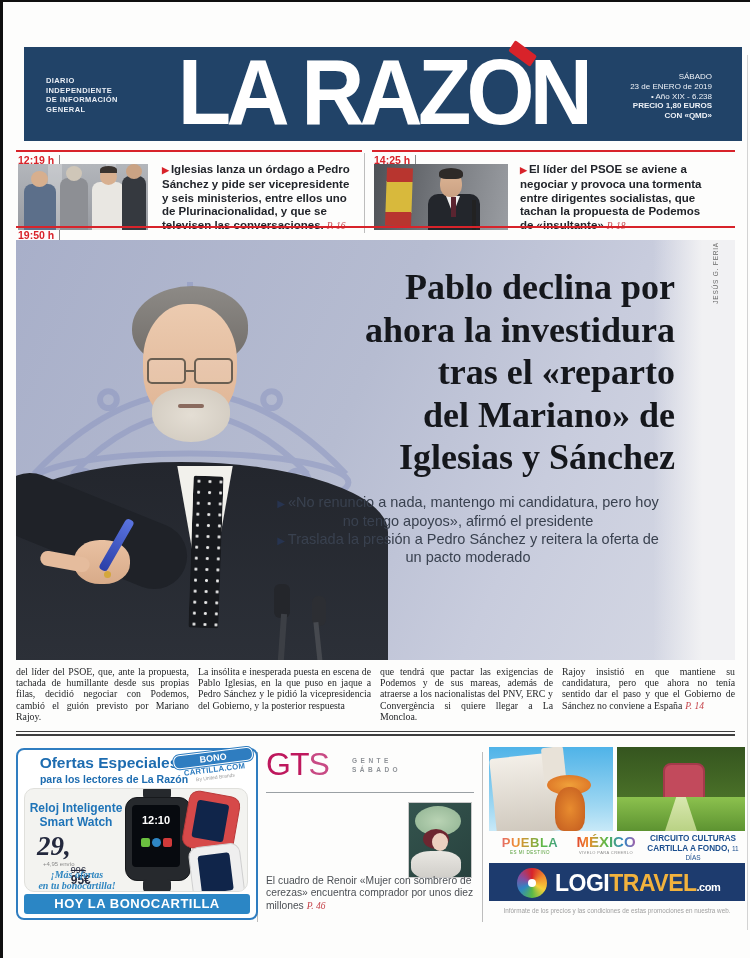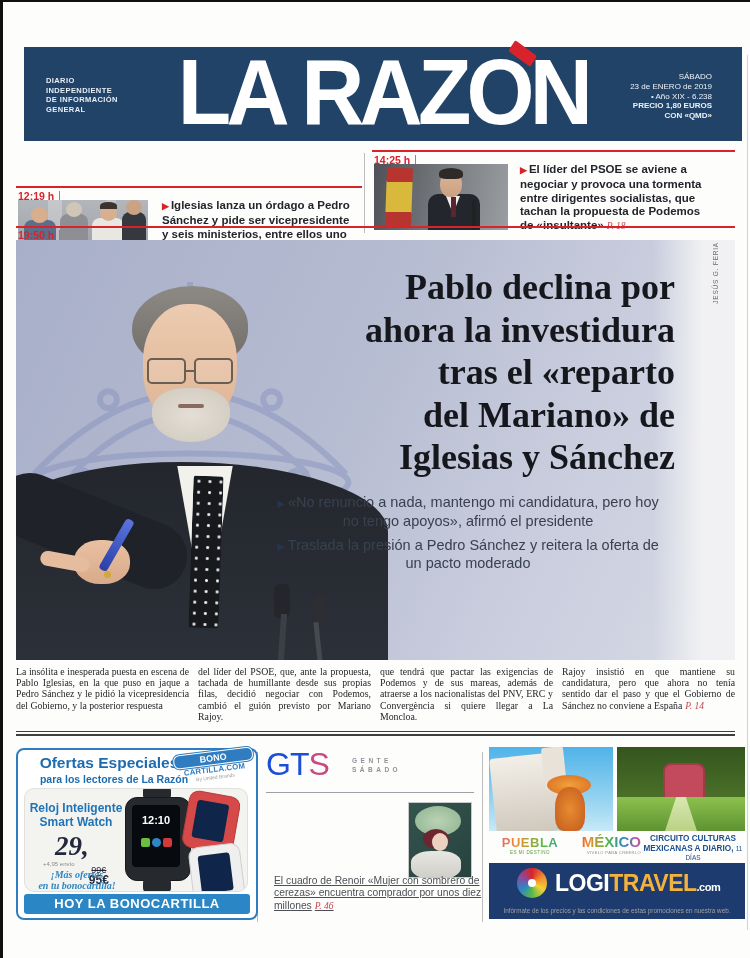--- a/index.html
+++ b/index.html
@@ -19,21 +19,21 @@
   #mast-title{left:0;right:0;top:0;height:94px;text-align:center;color:#fff;font-weight:bold;
               font-size:92px;line-height:90px;letter-spacing:-5px;transform:scaleX(.95);white-space:nowrap;}
   .o-wrap{position:relative;display:inline-block;}
   .o-accent{position:absolute;top:0px;right:-7px;width:28px;height:13px;background:#d8232a;
             transform:rotate(35deg);border-radius:2px;}
   #mast-date{right:30px;top:25px;text-align:right;font-size:8px;line-height:9.8px;color:#edf1f7;}
   .md-b{font-weight:bold;}
 
   
   .strip{top:150px;height:86px;}
-  #stripL{left:16px;width:346px;margin-top:36px;}
+  #stripL{left:16px;width:346px;}
   #stripR{left:372px;width:363px;}
   .strip-rule{left:0;top:0;width:100%;height:2px;background:#d8232a;}
   .strip-time{left:2px;top:4px;font-size:10.5px;font-weight:bold;color:#d8232a;}
   .tick{display:inline-block;width:1px;height:11px;background:#8a8a8a;margin-left:5px;vertical-align:-2px;}
   .strip-photo{left:2px;top:14px;width:130px;height:66px;overflow:hidden;}
   #stripR .strip-photo{width:134px;}
   .strip-text{top:13px;font-size:11.5px;font-weight:bold;color:#22252b;line-height:13.8px;}
   #stripL .strip-text{left:146px;width:188px;}
   #stripR .strip-text{left:148px;width:182px;}
   .bullet{color:#d8232a;font-size:9px;margin-right:2px;}
@@ -102,21 +102,21 @@
   #bono{left:16px;top:748px;width:238px;height:168px;border:2px solid #2f7dc0;border-radius:8px;background:#fff;}
   #bc-title{left:0;top:4px;width:182px;text-align:center;color:#1d6cb0;font-weight:bold;font-size:15.5px;}
   #bc-sub{left:0;top:23px;width:192px;text-align:center;color:#1d6cb0;font-weight:bold;font-size:10.5px;}
   #bc-badge{right:2px;top:1px;width:80px;transform:rotate(-7deg);text-align:center;}
   .badge-top{display:block;background:#2f7dc0;color:#fff;font-weight:bold;font-size:9px;padding:1px 2px;
              border-radius:6px;border:1.5px solid #fff;box-shadow:0 0 0 1px #2f7dc0;}
   .badge-bot{display:block;color:#2f7dc0;font-weight:bold;font-size:7.8px;letter-spacing:.2px;}
   .badge-sub{display:block;color:#9a9a9a;font-size:5px;}
   #bc-panel{left:6px;top:38px;width:222px;height:102px;background:#f3f3f0;border:1px solid #e0e0dc;border-radius:10px;overflow:hidden;}
   #bc-product{left:2px;top:12px;width:98px;text-align:center;color:#1f74b8;font-weight:bold;font-size:12px;line-height:14px;}
-  #bc-price{left:12px;top:42px;width:90px;text-align:center;}
+  #bc-price{left:12px;top:42px;width:90px;}
   .price-int{font-size:27px;font-weight:bold;font-style:italic;color:#23283d;font-family:"Liberation Serif",serif;}
   .price-stack{display:inline-block;vertical-align:top;margin-top:2px;line-height:10px;}
   .price-old{display:block;font-size:9px;color:#23283d;text-decoration:line-through;margin-top:32px;}
   .price-dec{display:block;font-size:12px;font-weight:bold;color:#23283d;}
   #bc-ship{left:18px;top:72px;font-size:6px;color:#8a8a8a;}
   #bc-offers{left:0;top:80px;width:104px;text-align:center;color:#2f86c0;font-style:italic;font-weight:bold;
              font-size:10px;line-height:11px;font-family:"Liberation Serif",serif;}
   
   #watchK{left:100px;top:-2px;width:64px;height:106px;}
   .strapK1{left:18px;top:0;width:28px;height:12px;background:#26292d;border-radius:4px;}
@@ -131,31 +131,31 @@
   .bodyR{left:0;top:0;width:50px;height:56px;background:#d64949;border:1px solid #b93b3b;border-radius:10px;}
   .screenS{left:9px;top:9px;width:32px;height:38px;background:#10254a;border-radius:3px;}
   #watchW{left:166px;top:56px;width:50px;height:62px;transform:rotate(-7deg);}
   .bodyW{left:0;top:0;width:50px;height:58px;background:#efefef;border:1px solid #cfcfcf;border-radius:10px;}
   #bc-bar{left:6px;top:144px;width:226px;height:20px;background:#2b86c5;border-radius:3px;color:#fff;
           font-weight:bold;font-size:13px;text-align:center;line-height:20px;letter-spacing:.5px;}
 
   
   #gts{left:266px;top:748px;width:208px;height:182px;}
   #gts-logo{left:0;top:0;font-size:32px;line-height:32px;letter-spacing:-1px;}
-  .gts-gt{color:#1d4ed8;} .gts-s{color:#c84a84;}
+  .gts-gt{color:#be185d;} .gts-s{color:#c84a84;}
   #gts-tags{left:86px;top:8px;font-size:6.5px;letter-spacing:3.5px;color:#8e9297;line-height:9px;font-weight:bold;}
   #gts-hr{left:0;top:44px;width:208px;height:1px;background:#9aa0a4;}
   #renoir{right:2px;top:54px;width:62px;height:74px;border:1px solid #c9c9c9;overflow:hidden;
           background:linear-gradient(140deg,#34544e,#28423e);}
   .ren-hat{left:6px;top:3px;width:46px;height:30px;background:radial-gradient(#b9d3b4,#8fb291);border-radius:50%;}
   .ren-hair{left:14px;top:26px;width:26px;height:20px;background:#6d2630;border-radius:50%;}
   .ren-face{left:23px;top:30px;width:16px;height:18px;background:#ecd0c0;border-radius:50%;}
   .ren-dress{left:2px;top:48px;width:50px;height:28px;background:linear-gradient(#e9e7e2,#cfcdc8);border-radius:40%;}
   #gts-head{left:0;top:51px;width:140px;font-size:12.8px;line-height:13.8px;color:#6f7378;letter-spacing:-.2px;}
-  #gts-sum{left:8px;top:127px;width:208px;font-size:10.3px;line-height:12.3px;color:#4c5055;text-decoration:underline;}
+  #gts-sum{left:0;top:127px;width:208px;font-size:10.3px;line-height:12.3px;color:#4c5055;}
 
   
   #logi{left:489px;top:747px;width:256px;height:170px;}
   #lg-photoA{left:0;top:0;width:124px;height:84px;overflow:hidden;
              background:linear-gradient(#4fb3e8,#9ed7f2 70%,#c8e9f8);}
   .church{left:4px;top:8px;width:74px;height:78px;background:linear-gradient(#f3efe8,#cfc8bd);
           transform:rotate(-6deg);border-radius:4px;}
   .tower{left:54px;top:0px;width:22px;height:42px;background:#e8e2d8;border-radius:3px;transform:rotate(-6deg);}
   .plume{left:58px;top:28px;width:44px;height:20px;background:radial-gradient(#f0a13a,#d86a22);border-radius:50%;}
   .dancer{left:66px;top:40px;width:30px;height:44px;background:radial-gradient(#e88c2f,#c25a1f);
@@ -165,31 +165,31 @@
   .lawn{left:0;bottom:0;width:128px;height:34px;background:linear-gradient(#8cc14e,#5d9331);}
   .path{left:48px;bottom:0;width:32px;height:34px;background:linear-gradient(#d9e8b0,#b9d284);
         clip-path:polygon(35% 0,65% 0,100% 100%,0 100%);}
   .building{left:46px;top:16px;width:38px;height:40px;background:#c24a5c;border:2px solid #a33a4b;
             border-radius:8px 8px 0 0;}
   #lg-puebla{left:0;top:88px;width:82px;text-align:center;}
   .word-puebla{font-size:13px;font-weight:bold;letter-spacing:.5px;
       background:linear-gradient(90deg,#d94f9d,#f08c2e,#58b947,#2e86c4);
       -webkit-background-clip:text;background-clip:text;color:transparent;}
   .sub-puebla{font-size:4.5px;color:#58a03c;letter-spacing:.5px;}
-  #lg-mexico{left:82px;top:86px;width:70px;text-align:right;}
+  #lg-mexico{left:82px;top:86px;width:70px;text-align:center;}
   .word-mexico{font-size:15px;font-weight:bold;
       background:linear-gradient(90deg,#d8232a,#f08c2e,#58b947,#2e86c4,#d94f9d);
       -webkit-background-clip:text;background-clip:text;color:transparent;}
   .sub-mexico{font-size:4px;color:#8a8a8a;letter-spacing:.4px;}
   #lg-circuit{left:152px;top:87px;width:104px;text-align:center;color:#1c4f8f;font-weight:bold;
               font-size:8.2px;line-height:9.6px;}
   .days{font-size:6.5px;font-weight:normal;}
   .from{font-size:6.5px;color:#f08c2e;font-style:italic;margin-right:2px;}
   .lg-price{font-size:13px;font-weight:bold;color:#d8232a;}
-  #lg-bar{left:0;top:116px;width:256px;height:56px;background:#1d3b6e;}
+  #lg-bar{left:0;top:116px;width:256px;height:38px;background:#1d3b6e;}
   .ball{left:28px;top:5px;width:30px;height:30px;border-radius:50%;
         background:conic-gradient(#d8232a,#f08c2e,#f5d13a,#58b947,#2e86c4,#8a4a9d,#d8232a);}
   .ball-hole{left:39px;top:16px;width:8px;height:8px;border-radius:50%;background:#fff;}
   #lg-logo{left:66px;top:7px;font-size:23px;font-weight:bold;letter-spacing:-.5px;white-space:nowrap;}
   .lg-logi{color:#fff;} .lg-travel{color:#f2b23d;} .lg-com{color:#fff;font-size:11px;font-weight:bold;}
   #lg-disc{left:0;top:160px;width:256px;text-align:center;font-size:6.3px;color:#a0a0a0;}
 
   
   .ph-fig,.ph-head,.ph-flag,.ph-shape{position:absolute;}
 </style>
@@ -307,30 +307,30 @@
 
     <div class="abs" id="headline">
       <div>Pablo declina por</div>
       <div>ahora la investidura</div>
       <div>tras el «reparto</div>
       <div>del Mariano» de</div>
       <div>Iglesias y Sánchez</div>
     </div>
 
     <div class="abs" id="bullets">
-      <p style="margin:0 0 7px;"><span class="b-marker">▶</span><span>«No renuncio a nada, mantengo mi candidatura, pero hoy no tengo apoyos», afirmó el presidente</span></p>
+      <p style="margin:0 0 1px;"><span class="b-marker">▶</span><span>«No renuncio a nada, mantengo mi candidatura, pero hoy no tengo apoyos», afirmó el presidente</span></p>
       <p style="margin:0;"><span class="b-marker">▶</span><span>Traslada la presión a Pedro Sánchez y reitera la oferta de un pacto moderado</span></p>
     </div>
 
     <div class="abs" id="credit">JESÚS G. FERIA</div>
   </div>
 
   <div class="abs" id="bodyRow">
+    <div class="bcol">del líder del PSOE, que, ante la propuesta, tachada de humillante desde sus propias filas, decidió negociar con Podemos, cambió el guión previsto por Mariano Rajoy.</div>
     <div class="bcol">La insólita e inesperada puesta en escena de Pablo Iglesias, en la que puso en jaque a Pedro Sánchez y le pidió la vicepresidencia del Gobierno, y la posterior respuesta</div>
-    <div class="bcol">del líder del PSOE, que, ante la propuesta, tachada de humillante desde sus propias filas, decidió negociar con Podemos, cambió el guión previsto por Mariano Rajoy.</div>
     <div class="bcol">que tendrá que pactar las exigencias de Podemos y de sus mareas, además de atraerse a los nacionalistas del PNV, ERC y Convergència si quiere llegar a La Moncloa.</div>
     <div class="bcol"><span>Rajoy insistió en que mantiene su candidatura, pero que ahora no tenía sentido dar el paso y que el Gobierno de Sánchez no conviene a España</span><i class="pref">P. 14</i></div>
   </div>
 
   <div class="abs" id="dbl-rule"></div>
   <div class="abs vdiv" id="vdiv1"></div>
   <div class="abs vdiv" id="vdiv2"></div>
 
   <div class="abs" id="bono">
     <div class="abs" id="bc-title">Ofertas Especiales</div>
@@ -406,21 +406,21 @@
     <div class="abs" id="lg-puebla">
       <div class="word-puebla">PUEBLA</div>
       <div class="sub-puebla">ES MI DESTINO</div>
     </div>
     <div class="abs" id="lg-mexico">
       <div class="word-mexico">MÉXICO</div>
       <div class="sub-mexico">VÍVELO PARA CREERLO</div>
     </div>
     <div class="abs" id="lg-circuit">
       <div>CIRCUITO CULTURAS</div>
-      <div><span>MEXICANAS A DIARIO,</span> <span class="days">11 DÍAS</span></div>
+      <div><span>CARTILLA A FONDO,</span> <span class="days">11 DÍAS</span></div>
       <div><span class="from">desde</span><span class="lg-price">1.152€</span></div>
     </div>
     <div class="abs" id="lg-bar">
       <span class="abs ball"></span>
       <span class="abs ball-hole"></span>
       <span class="abs" id="lg-logo"><span class="lg-logi">LOGI</span><span class="lg-travel">TRAVEL</span><span class="lg-com">.com</span></span>
     </div>
     <div class="abs" id="lg-disc">Infórmate de los precios y las condiciones de estas promociones en nuestra web.</div>
   </div>
 

